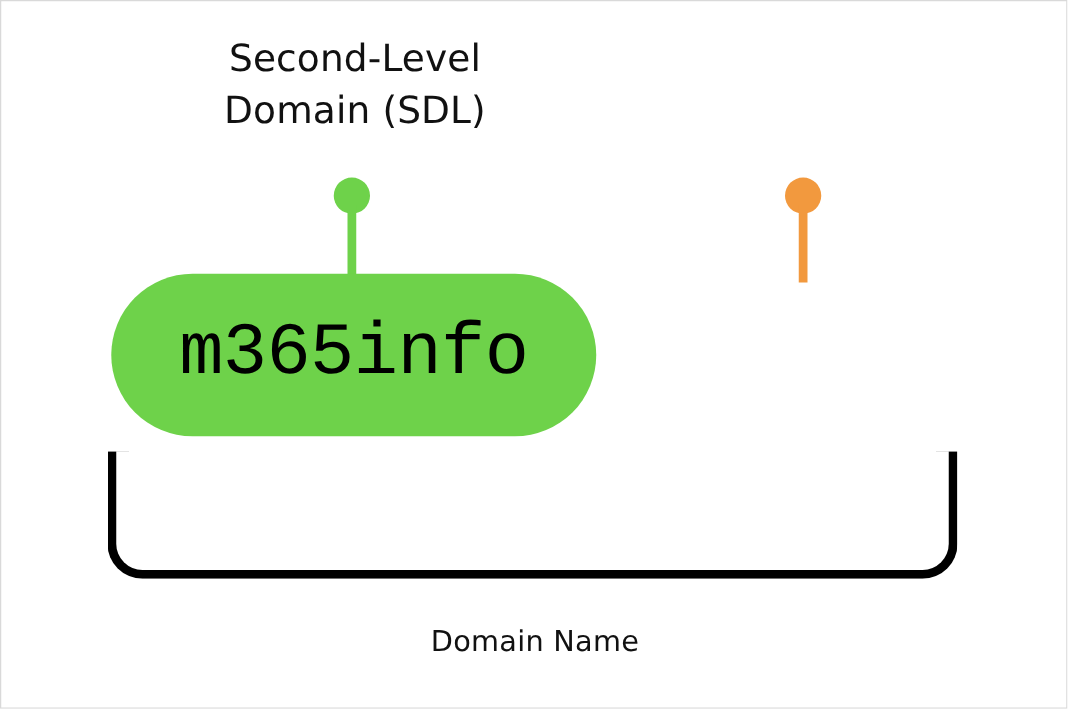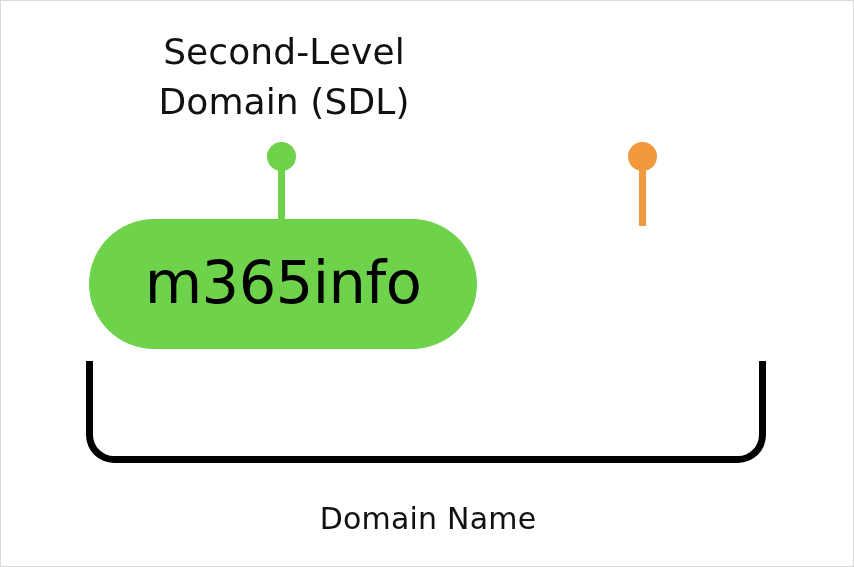--- a/index.html
+++ b/index.html
@@ -18,21 +18,21 @@
     border: 1px solid #d9d9d9;
     box-sizing: border-box;
     overflow: hidden;
   }
 
   
   .annot-label {
     position: absolute;
     text-align: center;
     color: #111111;
-    font-size: 36px;
+    font-size: 30px;
     line-height: 1.38;
     font-weight: 400;
     letter-spacing: 0.1px;
     white-space: pre-line;
   }
   #label-sdl {
     left: 123px;
     top: 26px;
     width: 320px;
   }
@@ -79,20 +79,21 @@
     font-size: 59px;
     font-weight: 400;
     letter-spacing: -0.5px;
     line-height: 1;
   }
   #pill-sdl {
     left: 88px;
     top: 218px;
     width: 388px;
     background: #6ed24a;
+    font-family: Liberation Mono, monospace;
   }
   #pill-tld {
     left: 518px;
     top: 218px;
     width: 248px;
     background: #f2993e;
   }
   .pill-text { transform: translateY(-2px); }
 
   
@@ -110,21 +111,21 @@
   }
 
   
   #caption-domain-name {
     position: absolute;
     left: 0;
     top: 500px;
     width: 854px;
     text-align: center;
     color: #111111;
-    font-size: 30px;
+    font-size: 23px;
     font-weight: 400;
     letter-spacing: 0.2px;
   }
 </style>
 </head>
 <body>
 
 <div id="canvas">
 
   <div class="annot-label" id="label-sdl">Second-Level

